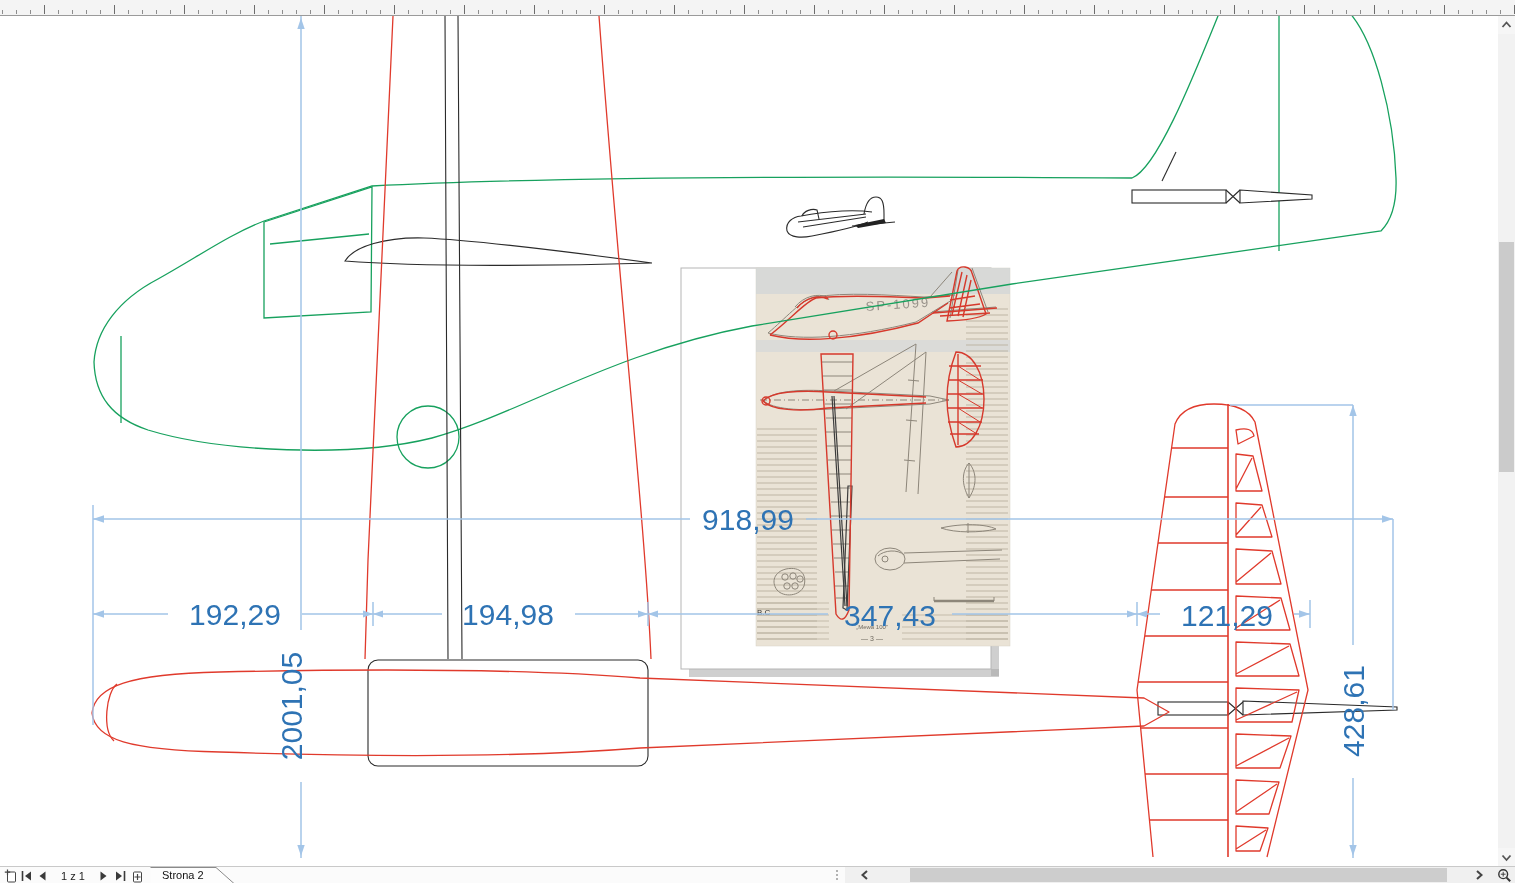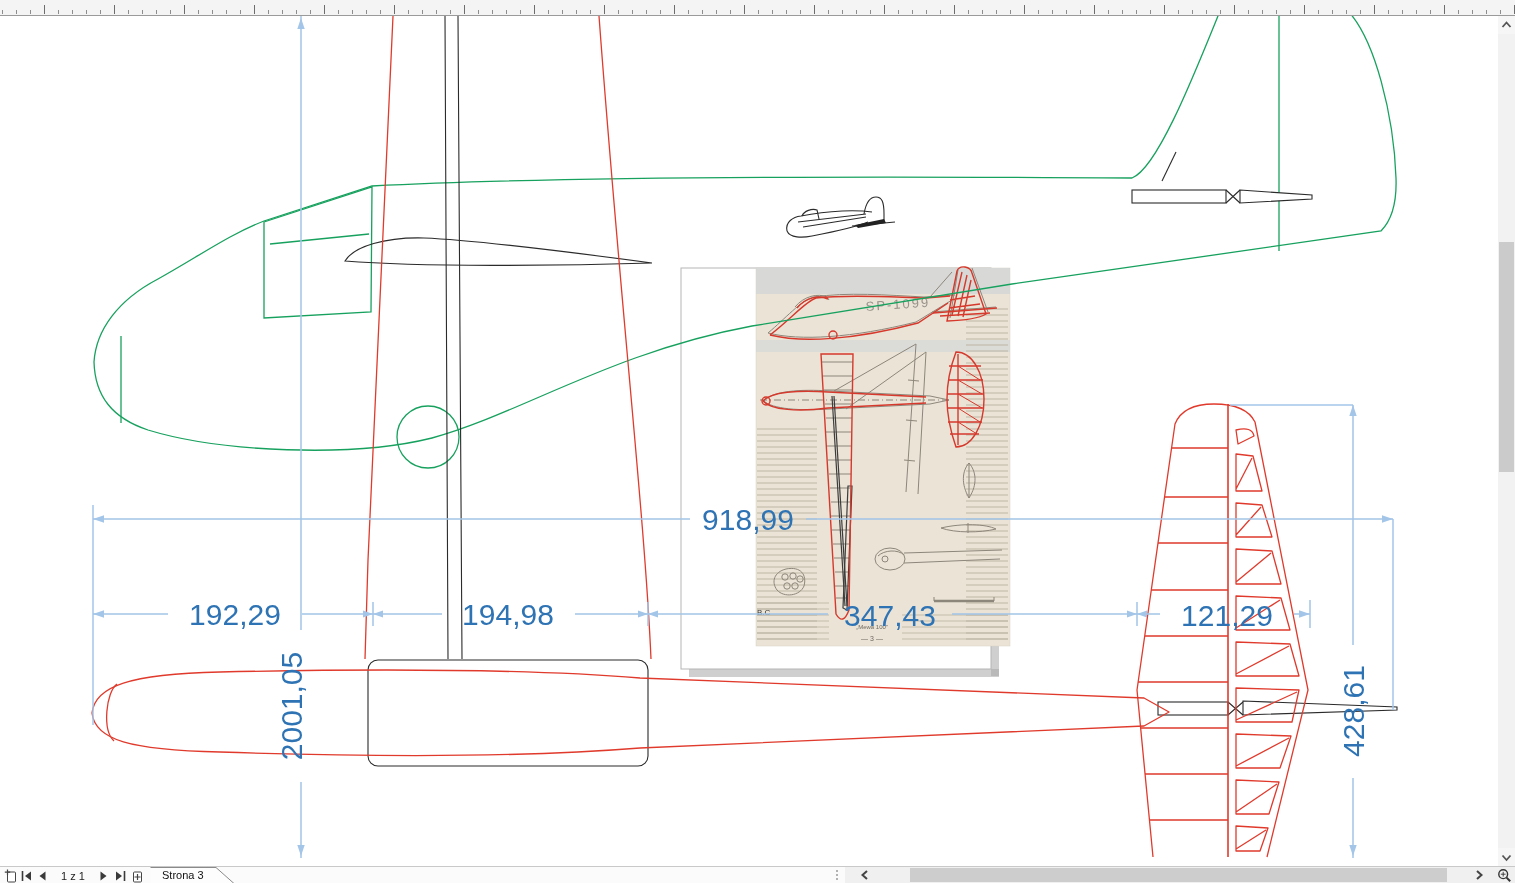--- a/index.html
+++ b/index.html
@@ -289,21 +289,21 @@
         <rect x="3.5" y="3" width="8" height="10" rx="1" fill="#fff" stroke="#444"></rect>
         <path d="M7.5,5 L7.5,11 M4.5,8 L10.5,8" stroke="#444" stroke-width="1.2"></path>
       </svg>
     </span>
   </div>
 
   <div class="pagetab">
     <svg width="88" height="17">
       <path d="M0.5,0.5 H66 L84,16.5 H0.5" fill="#fdfdfd" stroke="#8a8a8a" stroke-width="1"></path>
     </svg>
-    <span class="tablabel">Strona 3</span>
+    <span class="tablabel">Strona 2</span>
   </div>
 
   <div class="splitter">
       <i></i>
       <i></i>
       <i></i>
     </div>
 
   <div class="harrow" style="left:852px;">
     <svg width="12" height="12">

